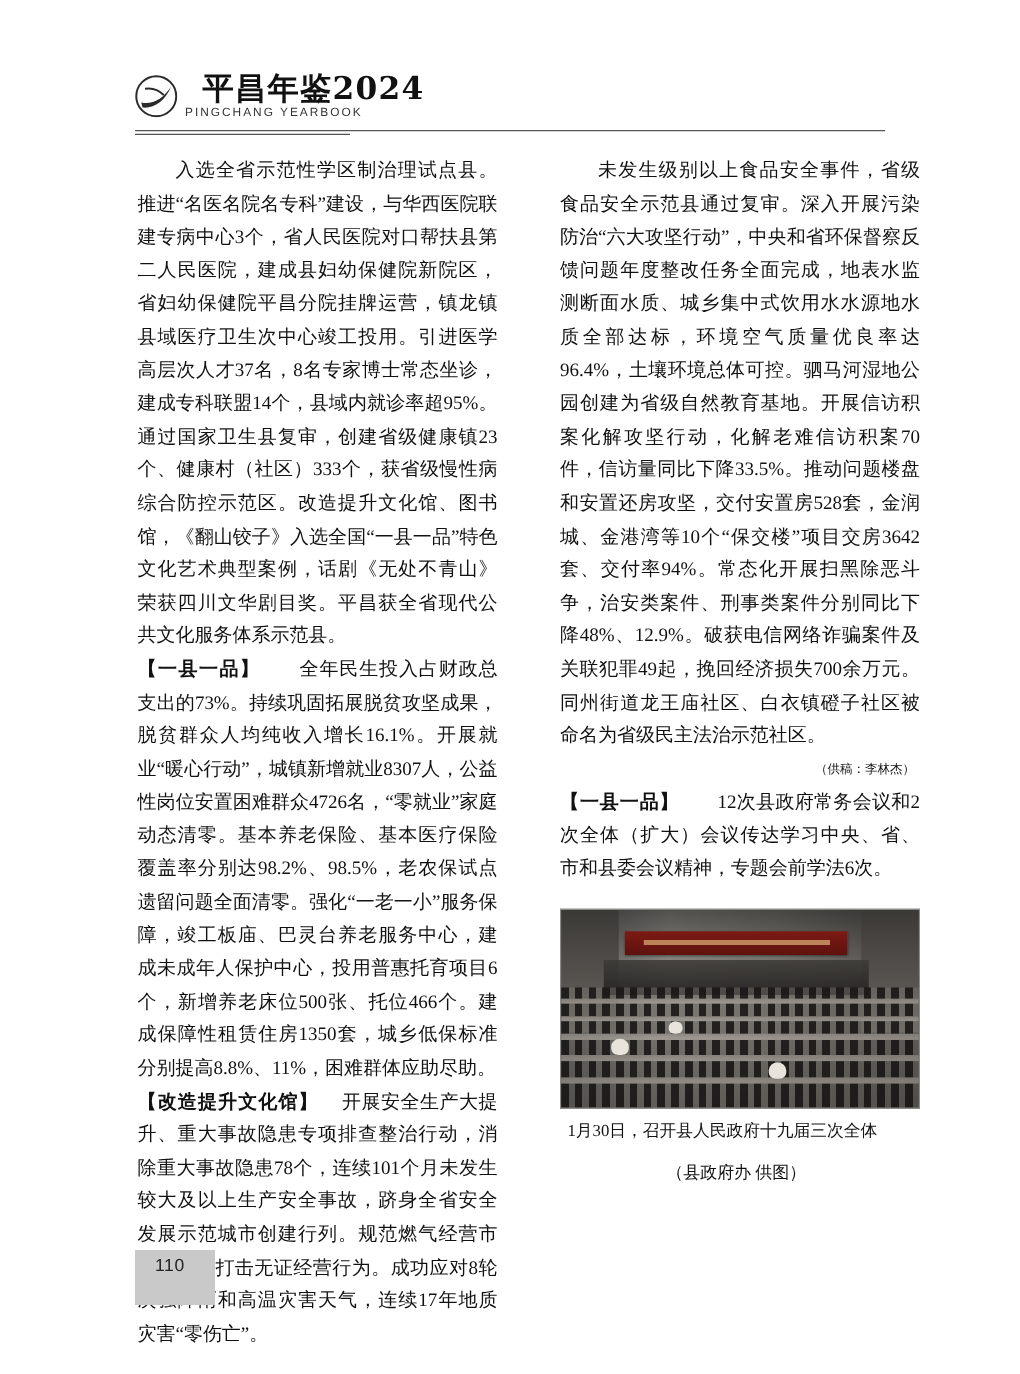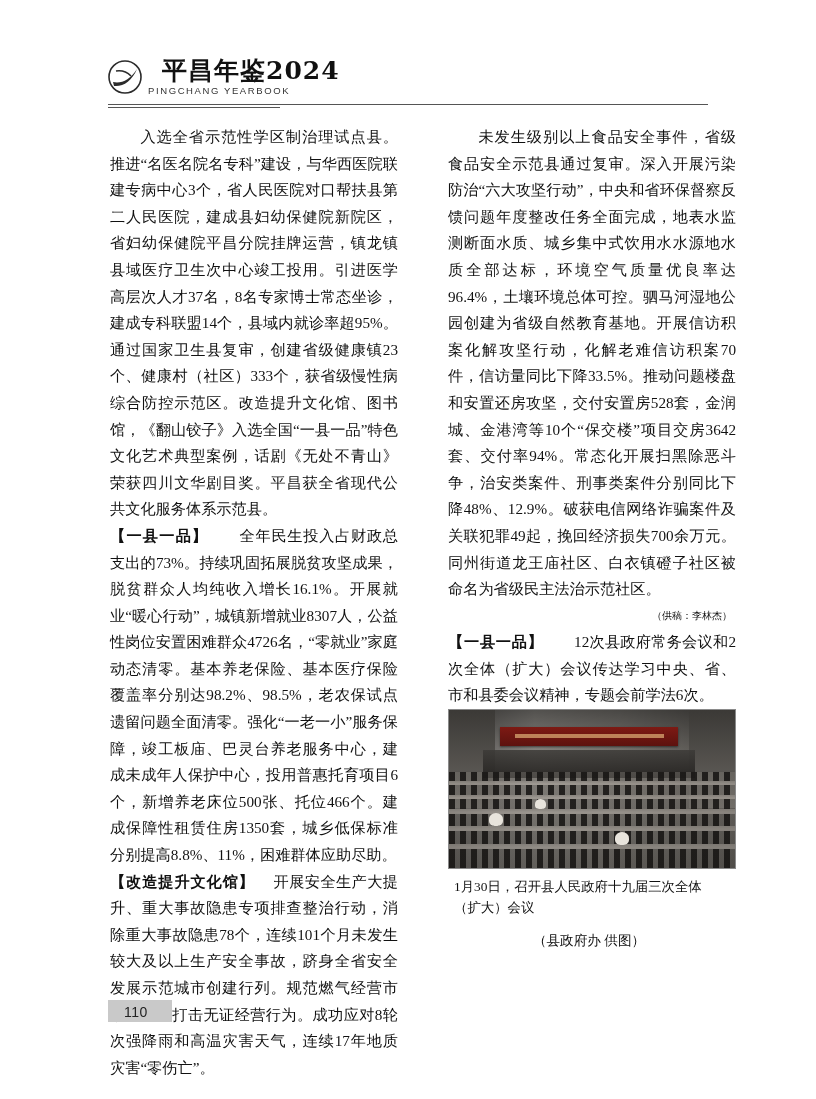--- a/index.html
+++ b/index.html
@@ -116,20 +116,21 @@
     text-align: center;
     font-size: 20px;
     font-weight: bold;
     letter-spacing: 2px;
     margin: 36px 0 22px 0;
     text-indent: 0;
   }
 
   
   .photo-wrap {
+    margin-top: 18px;
     width: 332px;
   }
   .photo {
     position: relative;
     width: 288px;
     height: 160px;
     overflow: hidden;
     background: #6d6a66;
     border: 1px solid #8a8a8a;
     box-sizing: border-box;
@@ -228,21 +229,21 @@
     padding-right: 6px;
     box-sizing: border-box;
   }
 
   
   .folio {
     position: absolute;
     left: 108px;
     top: 1000px;
     width: 64px;
-    height: 22px;
+    height: 44px;
     background: #c9c9c9;
   }
   .folio span {
     position: absolute;
     left: 16px;
     top: 4px;
     font-family: "Liberation Sans", sans-serif;
     font-size: 14px;
     color: #222;
     letter-spacing: 0.5px;
@@ -299,21 +300,20 @@
           <div class="row" style="top:62%;height:13%;"></div>
           <div class="deskrow" style="top:75%;height:6%;"></div>
           <div class="row" style="top:81%;height:19%;"></div>
           <div class="person-white" style="left:14%;top:44%;width:5%;height:13%;"></div>
           <div class="person-white" style="left:30%;top:30%;width:4%;height:10%;"></div>
           <div class="person-white" style="left:58%;top:63%;width:5%;height:13%;"></div>
         </div>
       </div>
       <div class="caption">
         <span class="c1">1月30日，召开县人民政府十九届三次全体</span>
-        <span class="c2">（扩大）会议</span>
       </div>
       <div class="credit">（县政府办  供图）</div>
     </div>
   </div>
 
   <div class="folio">
     <span>110</span>
   </div>
 
 </div>

